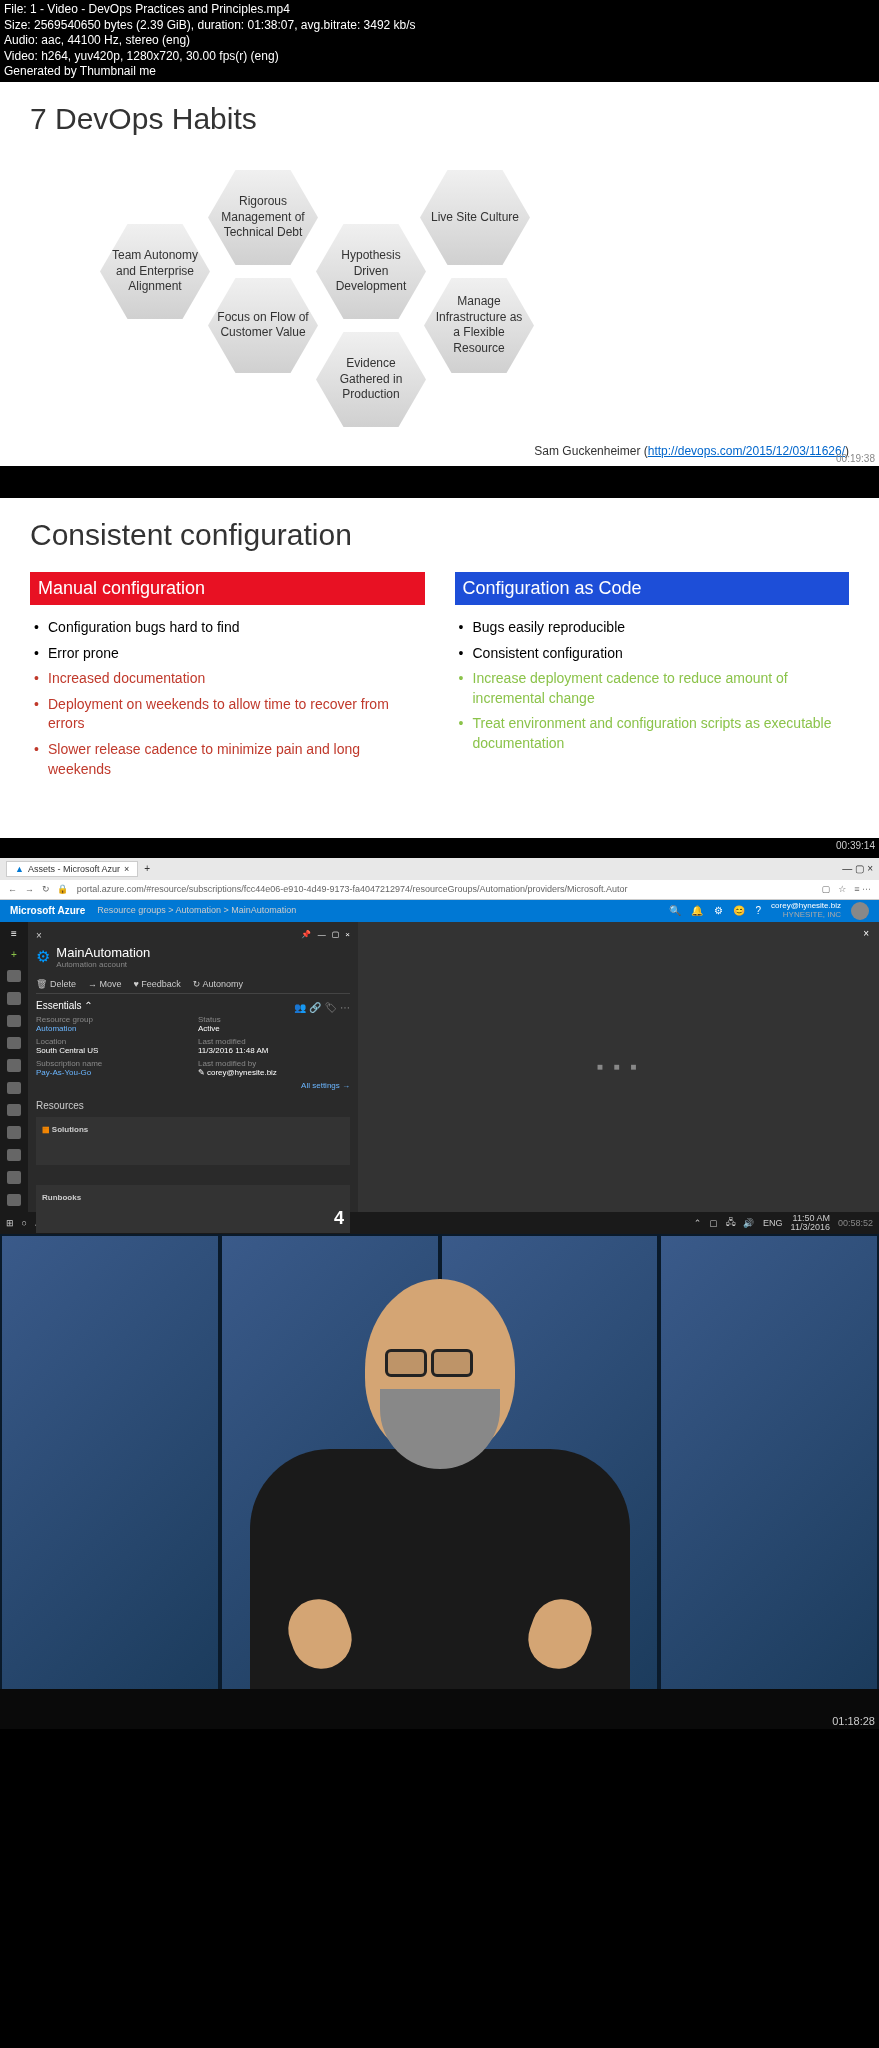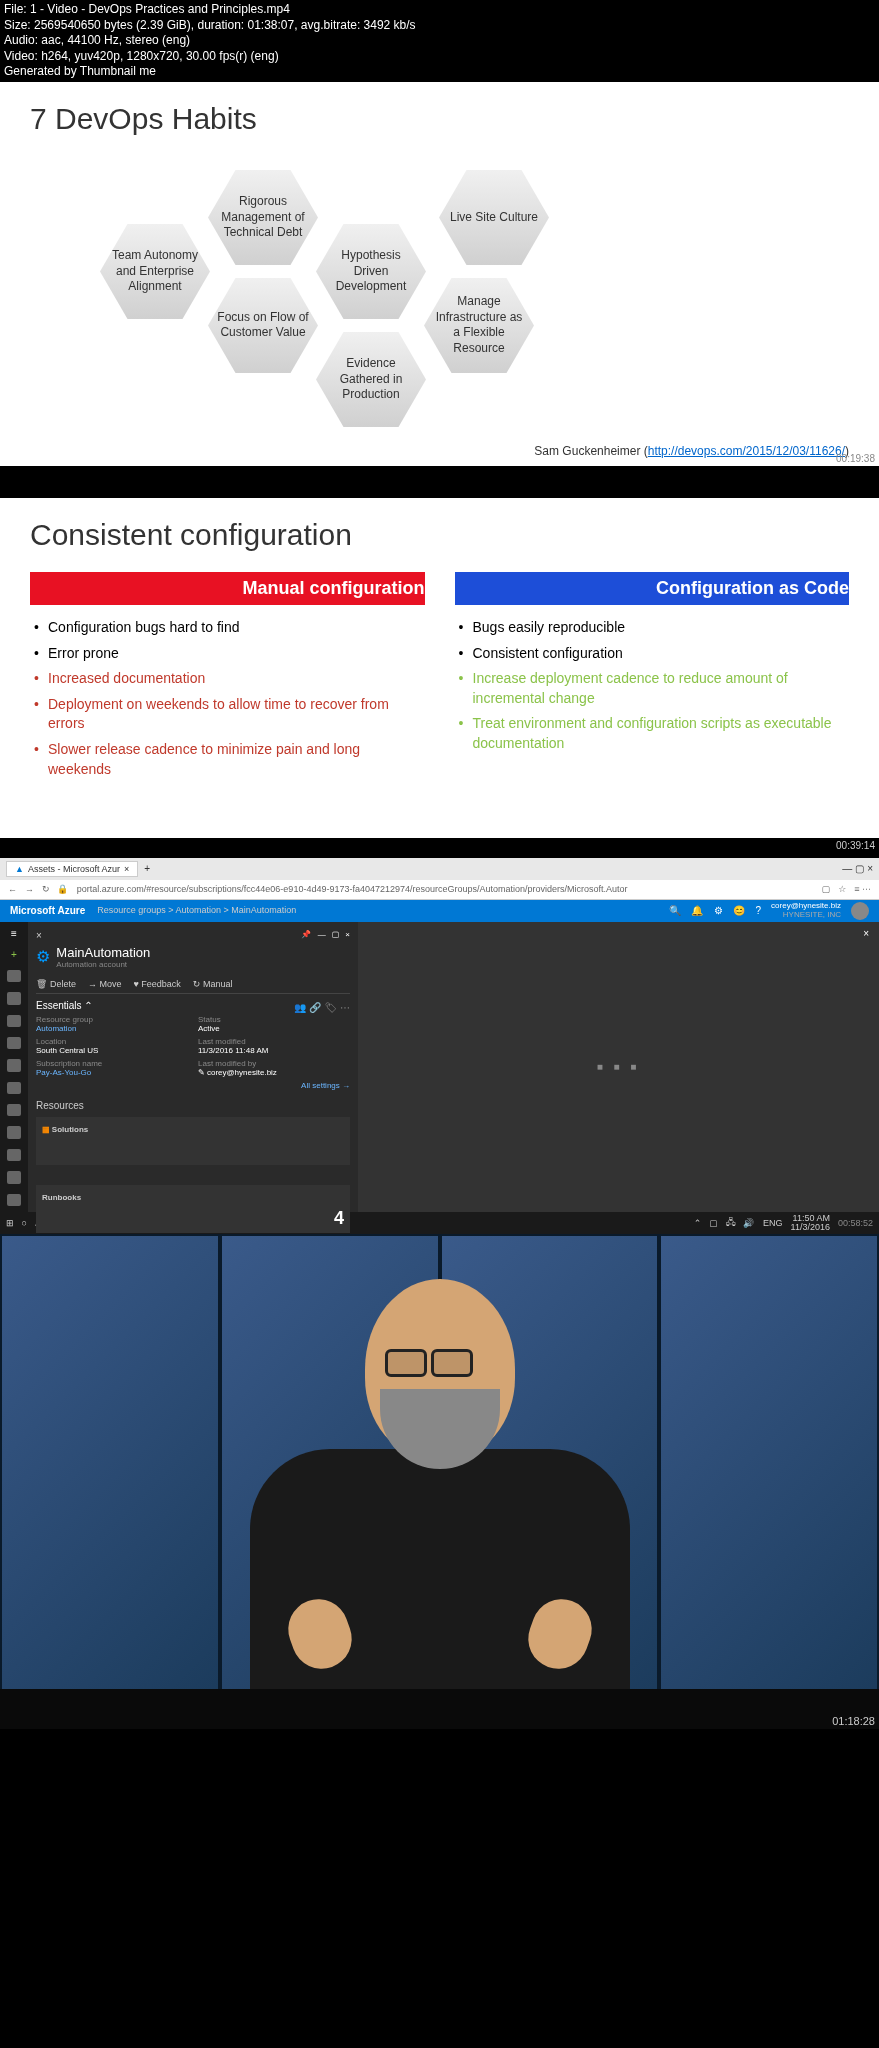--- a/index.html
+++ b/index.html
@@ -18,21 +18,21 @@
 .timestamp-s1 { position: absolute; bottom: 2px; right: 4px; font-size: 10px; color: #888; }
 
 
 .gap { height: 32px; background: #000; }
 
 
 .slide2 { background: #fff; padding: 20px 30px; height: 340px; }
 .slide2 h1 { font-size: 30px; font-weight: 300; color: #333; margin-bottom: 20px; }
 .cols { display: flex; gap: 30px; }
 .col { flex: 1; }
-.col-header { color: #fff; font-size: 18px; padding: 6px 0; font-weight: 700; margin-bottom: 10px; text-align: right; }
+.col-header { color: #fff; font-size: 18px; padding: 6px 8px; font-weight: 400; margin-bottom: 10px; }
 .hdr-red { background: #e81123; }
 .hdr-green { background: #1d4ed8; }
 .col ul { list-style: none; }
 .col li { padding: 3px 0 3px 18px; position: relative; font-size: 14px; line-height: 1.4; }
 .col li::before { content: "•"; position: absolute; left: 4px; }
 .col li.red { color: #c0392b; }
 .col li.green { color: #8bc34a; }
 
 .gap2 { height: 20px; background: #000; position: relative; }
 .ts { position: absolute; right: 4px; top: 2px; font-size: 10px; color: #ccc; }
@@ -108,21 +108,21 @@
 </div>
 
 <div class="slide1">
   <h1>7 DevOps Habits</h1>
   <div class="hex-container">
     <div class="hexagon" style="left:0;top:78px">Team Autonomy and Enterprise Alignment</div>
     <div class="hexagon" style="left:108px;top:24px">Rigorous Management of Technical Debt</div>
     <div class="hexagon" style="left:108px;top:132px">Focus on Flow of Customer Value</div>
     <div class="hexagon" style="left:216px;top:78px">Hypothesis Driven Development</div>
     <div class="hexagon" style="left:216px;top:186px">Evidence Gathered in Production</div>
-    <div class="hexagon" style="left:339px;top:24px">Live Site Culture</div>
+    <div class="hexagon" style="left:320px;top:24px">Live Site Culture</div>
     <div class="hexagon" style="left:324px;top:132px">Manage Infrastructure as a Flexible Resource</div>
   </div>
   <div class="attribution">
     <span>Sam Guckenheimer (</span><a>http://devops.com/2015/12/03/11626/</a><span>)</span>
   </div>
   <div class="timestamp-s1">00:19:38</div>
 </div>
 
 <div class="gap"></div>
 
@@ -225,21 +225,21 @@
           <div>
             <div class="panel-title">MainAutomation</div>
             <div class="panel-sub">Automation account</div>
           </div>
         </div>
       </div>
       <div class="panel-toolbar">
         <span>🗑 Delete</span>
         <span>→ Move</span>
         <span>♥ Feedback</span>
-        <span>↻ Manual</span>
+        <span>↻ Autonomy</span>
       </div>
       <div style="display:flex;justify-content:space-between;align-items:center">
         <div class="ess-title">Essentials ⌃</div>
         <div style="font-size:10px;color:#888">👥 🔗 🏷 ⋯</div>
       </div>
       <div class="ess-grid">
         <div>
           <div class="ess-label">Resource group</div>
           <div class="ess-value">Automation</div>
         </div>

